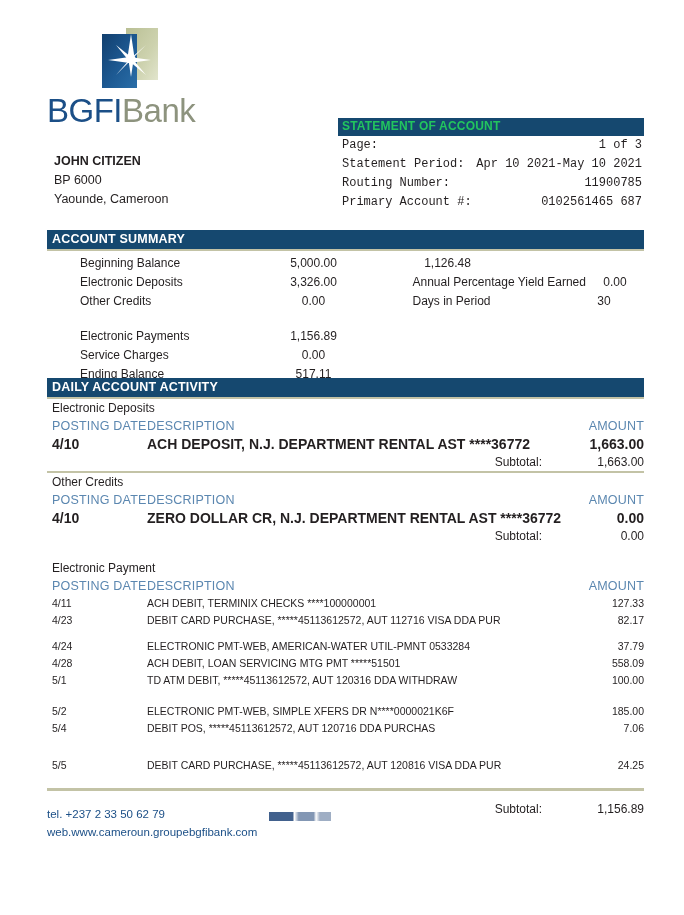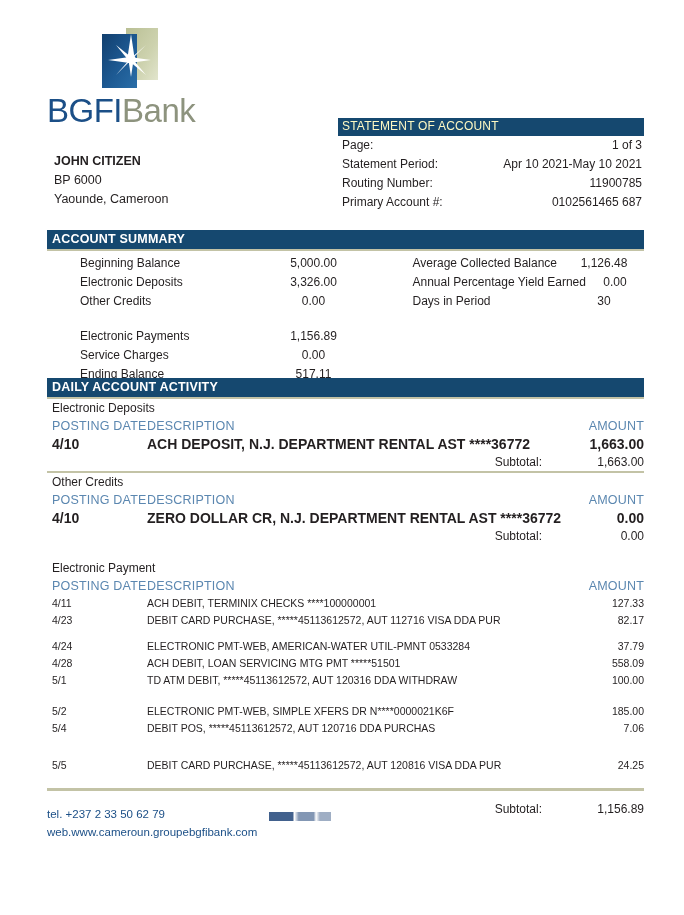--- a/index.html
+++ b/index.html
@@ -57,33 +57,34 @@
 
   
   .soa {
     position: absolute;
     left: 338px;
     top: 118px;
     width: 306px;
   }
   .bar {
     background: #15486f;
-    color: #fef9c3;
+    color: #22c55e;
     font-size: 12px;
-    font-weight: normal;
+    font-weight: bold;
     letter-spacing: 0.2px;
     padding: 2px 4px 3px 4px;
     line-height: 13px;
   }
   .soa-row {
     display: flex;
     justify-content: space-between;
     font-size: 12px;
     line-height: 19px;
     padding: 0 2px 0 4px;
+    font-family: Liberation Mono, monospace;
   }
   .soa-row .lbl { white-space: nowrap; }
   .soa-row .val { white-space: nowrap; }
 
   
   .sect {
     position: absolute;
     left: 47px;
     width: 597px;
   }
@@ -275,21 +276,20 @@
           <span class="lbl">Service Charges</span>
           <span class="val">0.00</span>
         </div>
         <div class="sum-row">
           <span class="lbl">Ending Balance</span>
           <span class="val">517.11</span>
         </div>
       </div>
       <div class="sum-col right">
         <div class="sum-row">
-          <span class="lbl">Average Collected Balance</span>
           <span class="val">1,126.48</span>
         </div>
         <div class="sum-row">
           <span class="lbl">Annual Percentage Yield Earned</span>
           <span class="val">0.00</span>
         </div>
         <div class="sum-row">
           <span class="lbl">Days in Period</span>
           <span class="val">30</span>
         </div>

